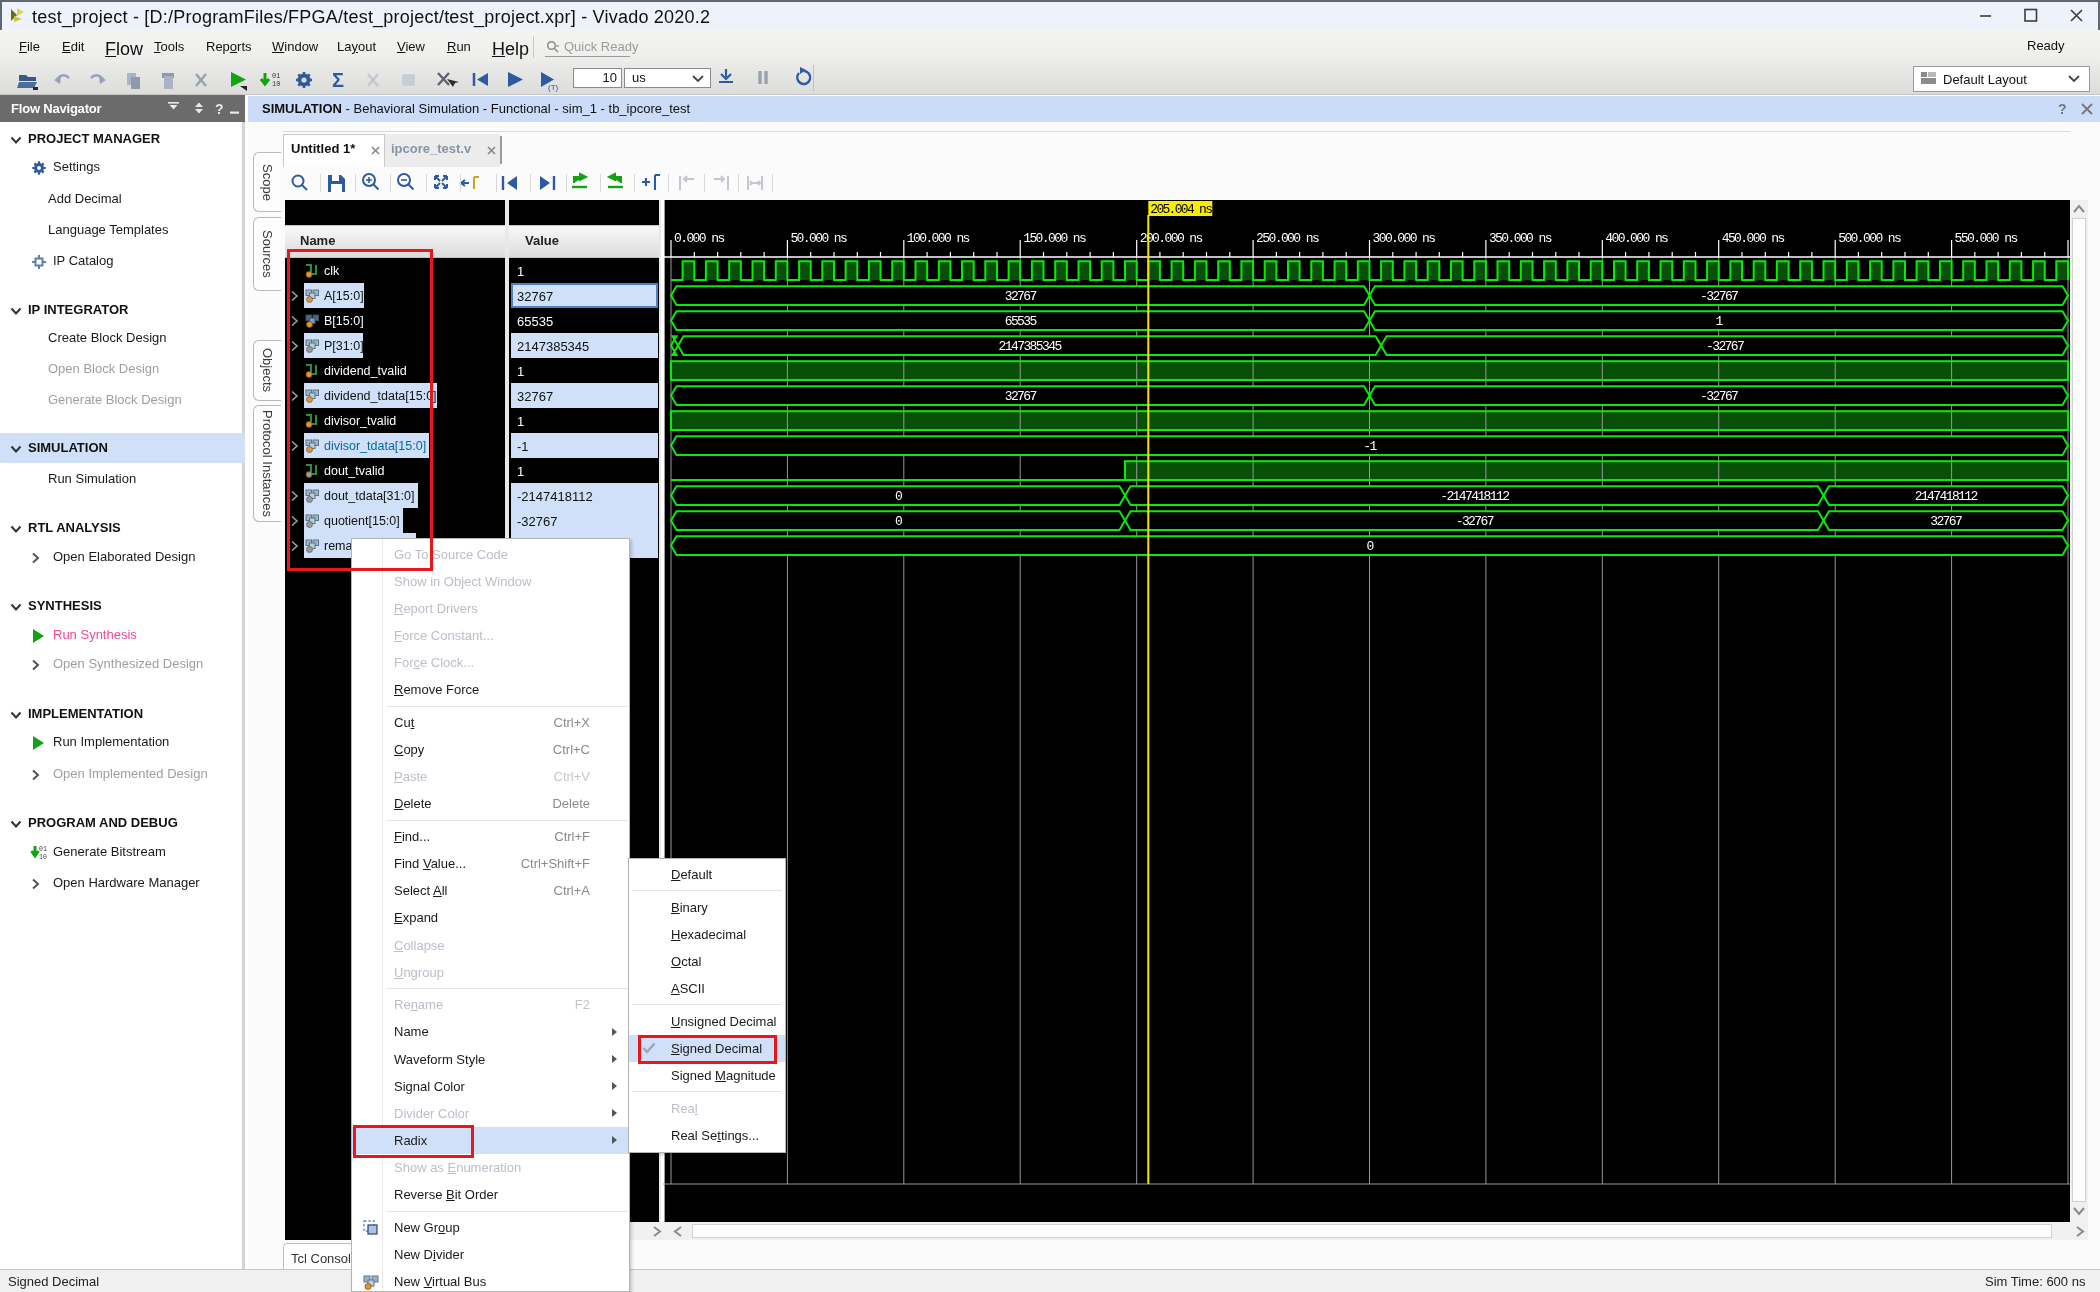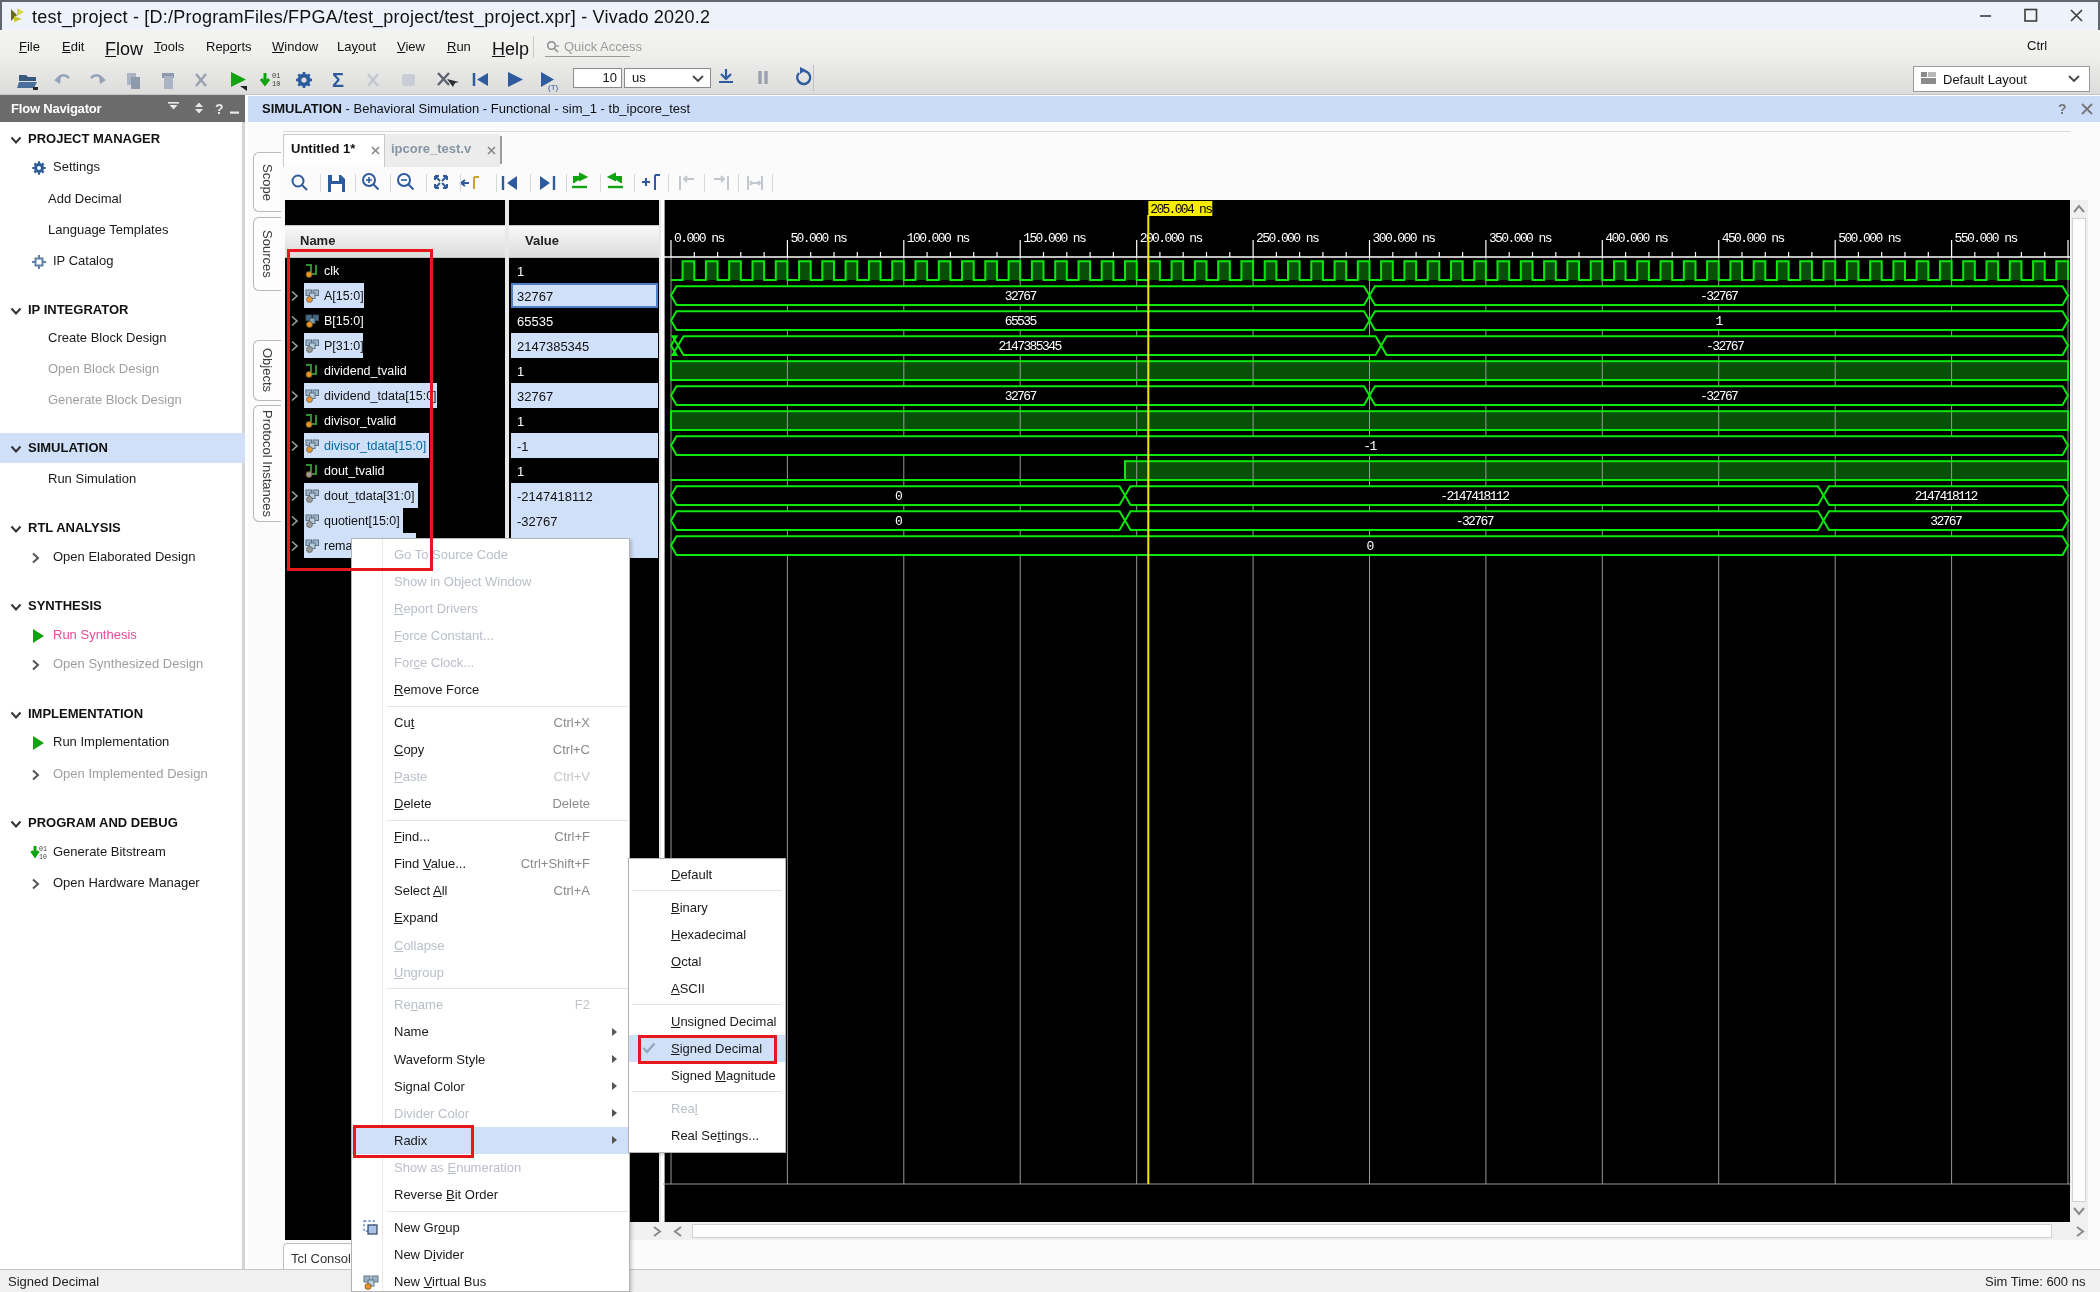--- a/index.html
+++ b/index.html
@@ -29,24 +29,24 @@
 <div style="position:absolute;left:272px;top:39px;white-space:nowrap;font-size:13px;color:#111"><span class="u">W</span>indow</div>
 <div style="position:absolute;left:337px;top:39px;white-space:nowrap;font-size:13px;color:#111">La<span class="u">y</span>out</div>
 <div style="position:absolute;left:397px;top:39px;white-space:nowrap;font-size:13px;color:#111"><span class="u">V</span>iew</div>
 <div style="position:absolute;left:447px;top:39px;white-space:nowrap;font-size:13px;color:#111"><span class="u">R</span>un</div>
 <div style="position:absolute;left:492px;top:39px;white-space:nowrap;font-size:18px;color:#111"><span class="u">H</span>elp</div>
 <svg style="position:absolute;left:546px;top:40px" width="14" height="14" viewBox="0 0 14 14">
     <circle cx="5.5" cy="5.5" r="3.8" stroke="#8a8a8a" stroke-width="1.5" fill="none"></circle>
     <path d="M8.5 8.5 L12 12" stroke="#8a8a8a" stroke-width="1.5"></path>
     <path d="M10 6 h3" stroke="#8a8a8a" stroke-width="1.2"></path>
   </svg>
-<div style="position:absolute;left:564px;top:39px;white-space:nowrap;font-size:13px;color:#9b9b9b">Quick Access</div>
+<div style="position:absolute;left:564px;top:39px;white-space:nowrap;font-size:13px;color:#9b9b9b">Quick Ready</div>
 <div style="position:absolute;left:545px;top:56px;width:85px;height:1px;background:#9a9a9a"></div>
 <div style="position:absolute;left:533px;top:36px;width:1px;height:22px;background:#c9c9c9"></div>
-<div style="position:absolute;left:2027px;top:38px;white-space:nowrap;font-size:13px;color:#111">Ctrl</div>
+<div style="position:absolute;left:2027px;top:38px;white-space:nowrap;font-size:13px;color:#111">Ready</div>
 <div style="position:absolute;left:0px;top:62px;width:2100px;height:33px;background:linear-gradient(#ebebea,#dcdcdb);border-bottom:1px solid #c4c4c4"></div>
 <svg style="position:absolute;left:0px;top:62px" width="860" height="33" viewBox="0 0 860 33">
 <path d="M19 13 h7 l2 2 h8 v4 H19 Z" fill="#39597f"></path>
     <path d="M19 20 h18 l-3 6 H17 Z" fill="#4a6f9b"></path>
     <path d="M33 25 l5 0 0 3 -5 0 z" fill="#2a2a2a"></path>
 <path d="M57 17 q6 -7 12 -1" stroke="#93a1b8" stroke-width="2.5" fill="none"></path>
     <path d="M54 18 l7 -4 -1 8 Z" fill="#93a1b8"></path>
 <path d="M103 17 q-6 -7 -12 -1" stroke="#93a1b8" stroke-width="2.5" fill="none"></path>
     <path d="M106 18 l-7 -4 1 8 Z" fill="#93a1b8"></path>
 <rect x="127" y="11" width="9" height="12" fill="#aab4c4"></rect>

